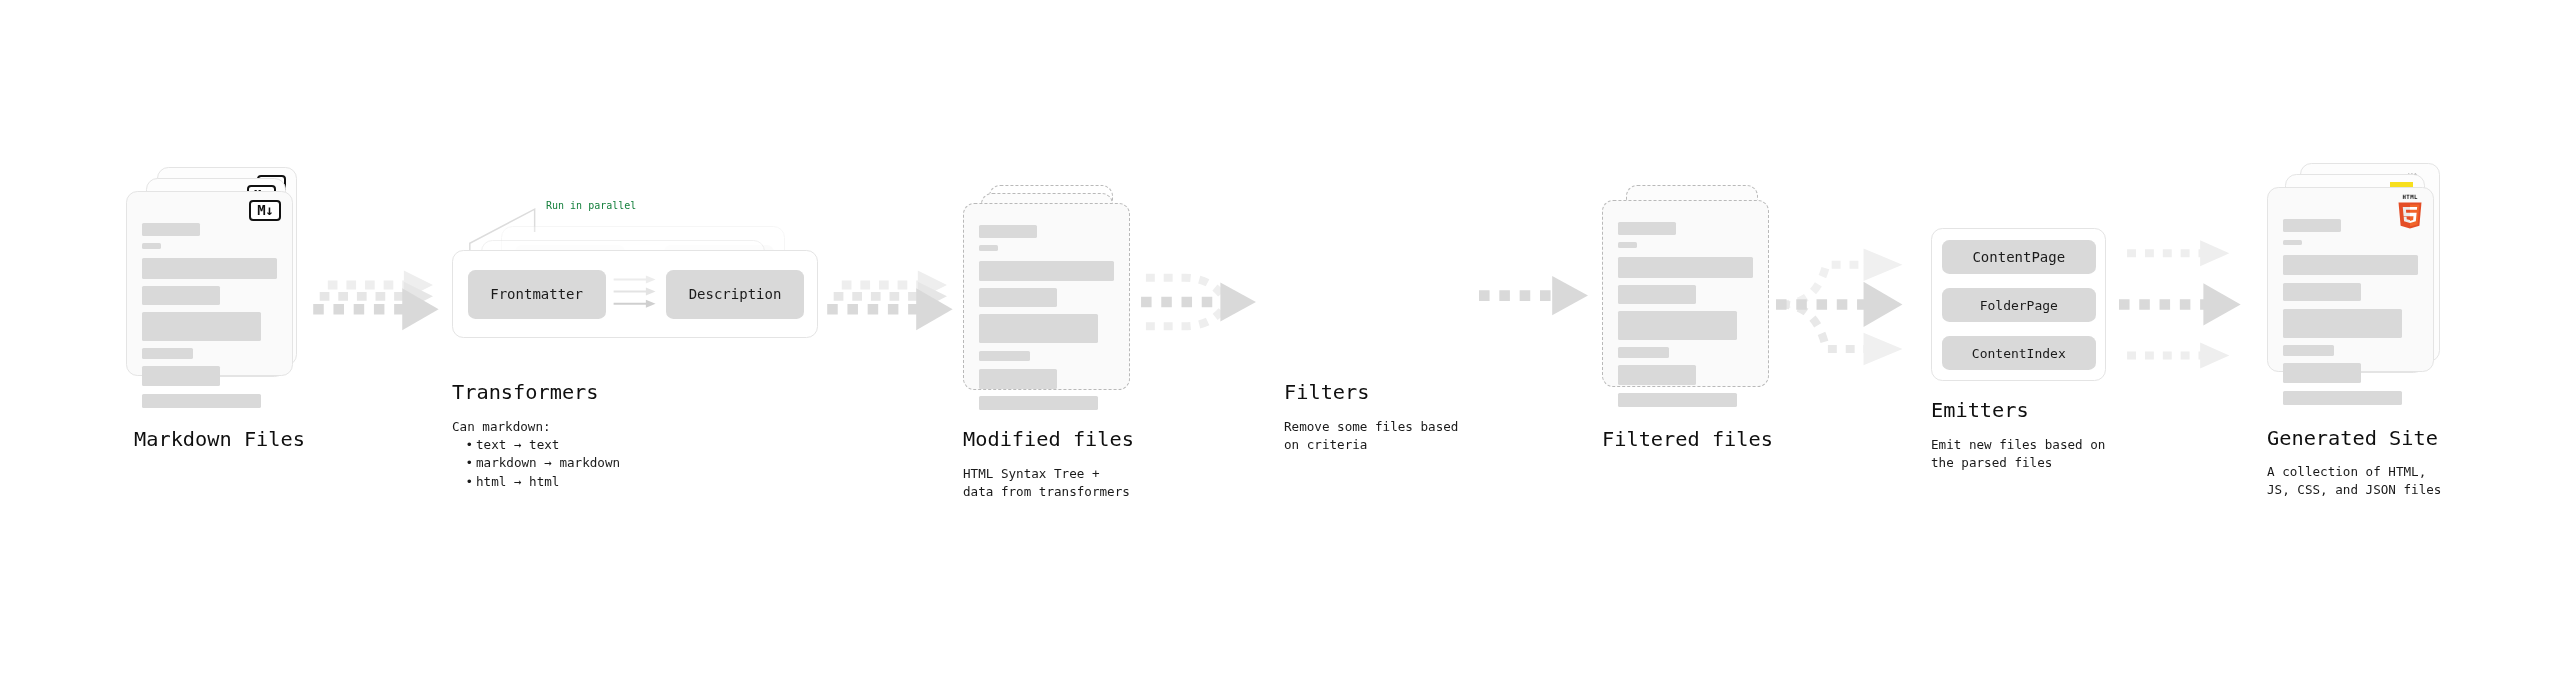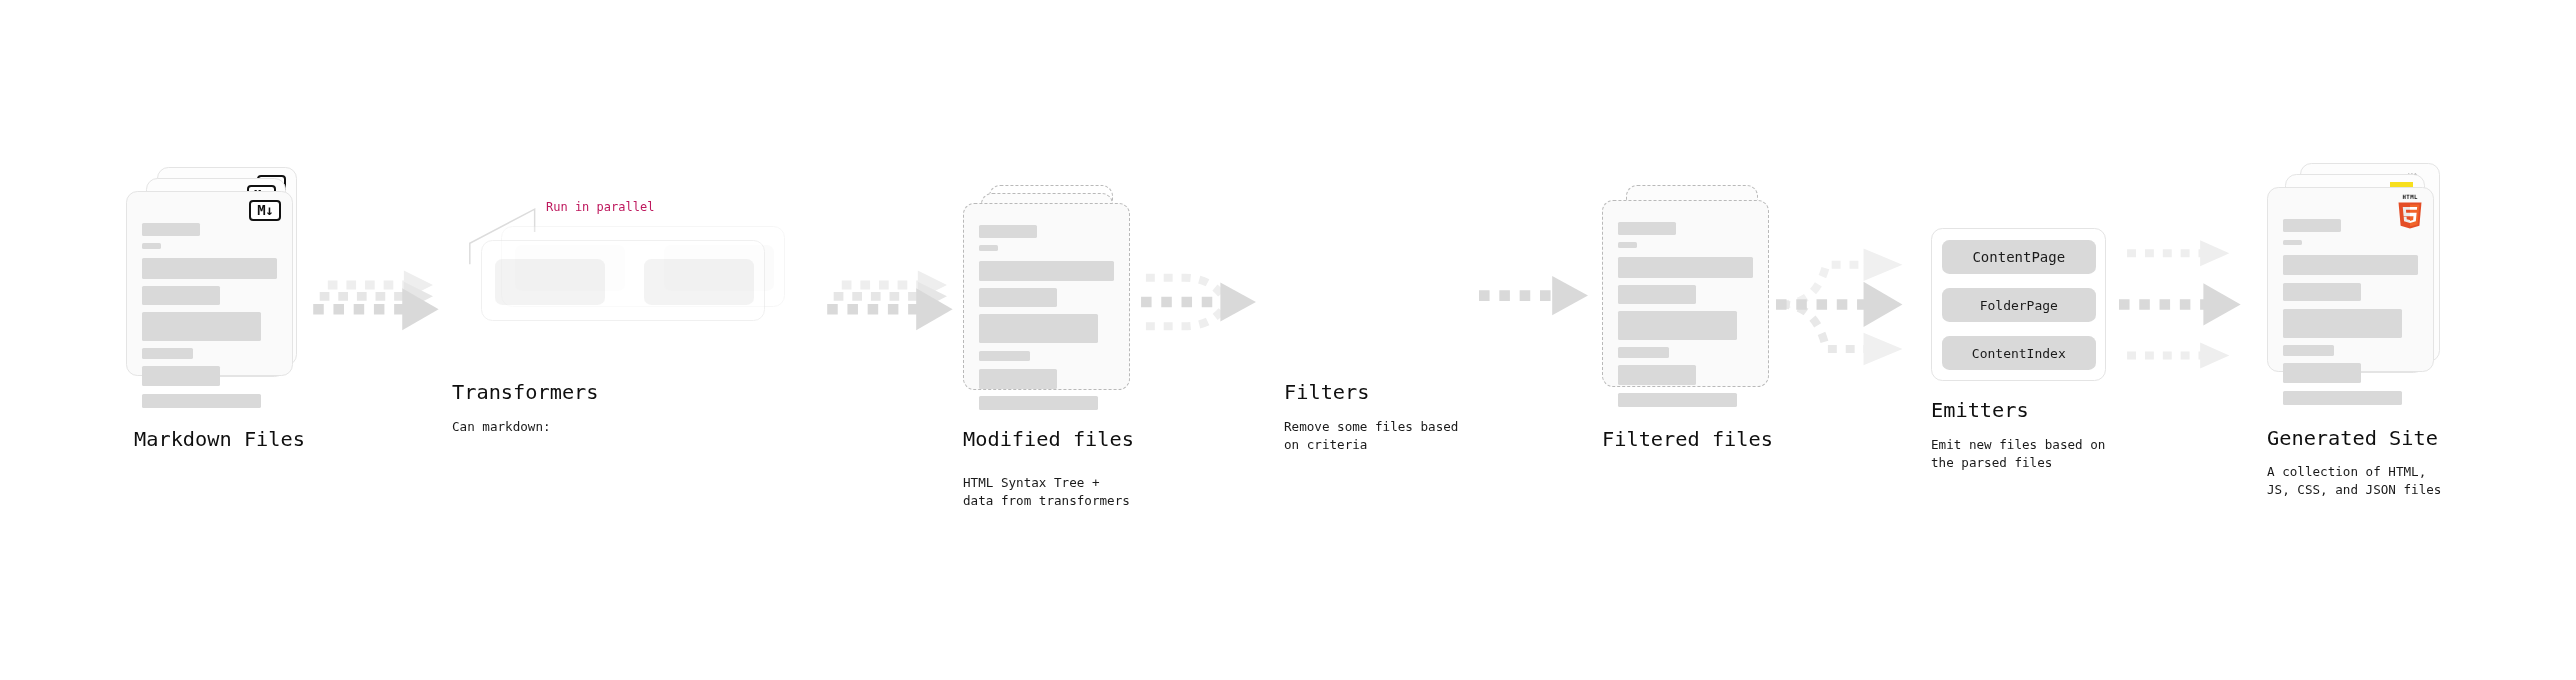--- a/index.html
+++ b/index.html
@@ -132,22 +132,22 @@
   }
   .caption-sub {
     position: absolute;
     font-size: 12.6px;
     line-height: 1.45;
     color: #1a1a1a;
     white-space: pre-line;
   }
   .annot {
     position: absolute;
-    font-size: 12px;
-    color: #be185d;
+    font-size: 10px;
+    color: #15803d;
     white-space: nowrap;
   }
   .bullets {
     position: absolute;
     font-size: 12.6px;
     line-height: 1.45;
     color: #1a1a1a;
   }
   .bullets ul {
     margin: 0;
@@ -213,23 +213,48 @@
   <div class="annot" style="left:546px; top:200px;">Run in parallel</div>
 
   <div class="group faded-2" style="left:501px; top:226px; width:284px; height:81px;">
     <div class="pill ghost-2" style="left:13px; top:18px; width:110px; height:46px;"></div>
     <div class="pill ghost-2" style="left:162px; top:18px; width:110px; height:46px;"></div>
   </div>
   <div class="group faded-1" style="left:481px; top:240px; width:284px; height:81px;">
     <div class="pill ghost-1" style="left:13px; top:18px; width:110px; height:46px;"></div>
     <div class="pill ghost-1" style="left:162px; top:18px; width:110px; height:46px;"></div>
   </div>
+  <div class="group" style="left:452px; top:250px; width:366px; height:88px;">
+    <div class="pill" style="left:14.6px; top:18.7px; width:138px; height:49px;">Frontmatter</div>
+    <svg style="position:absolute; left:159px; top:16.3px;" width="50" height="54" viewBox="0 0 62 66">
+      <g fill="none" stroke="#ececec" stroke-width="2.5">
+        <line x1="2" y1="15" x2="44" y2="15"></line>
+      </g>
+      <polygon points="42,10 54,15 42,20" fill="#ececec"></polygon>
+      <g fill="none" stroke="#e3e3e3" stroke-width="2.5">
+        <line x1="2" y1="30" x2="44" y2="30"></line>
+      </g>
+      <polygon points="42,25 54,30 42,35" fill="#e3e3e3"></polygon>
+      <g fill="none" stroke="#cfcfcf" stroke-width="2.5">
+        <line x1="2" y1="45" x2="44" y2="45"></line>
+      </g>
+      <polygon points="42,40 54,45 42,50" fill="#cfcfcf"></polygon>
+    </svg>
+    <div class="pill" style="left:213px; top:18.7px; width:138px; height:49px;">Description</div>
+  </div>
 
   <div class="caption-title" style="left:452px; top:380px;">Transformers</div>
   <div class="caption-sub" style="left:452px; top:418px;">Can markdown:</div>
+  <div class="bullets" style="left:463px; top:436px;">
+    <ul>
+      <li>text → text</li>
+      <li>markdown → markdown</li>
+      <li>html → html</li>
+    </ul>
+  </div>
 
   <svg class="node" style="left:827px; top:264px;" width="142" height="89" viewBox="0 0 175 110">
     <g stroke="#eeeeee" stroke-width="11" stroke-dasharray="12 11" fill="none">
       <line x1="18" y1="26" x2="120" y2="26"></line>
     </g>
     <polygon points="112,8 148,26 112,44" fill="#eeeeee"></polygon>
     <g stroke="#e6e6e6" stroke-width="11" stroke-dasharray="12 11" fill="none">
       <line x1="8" y1="40" x2="120" y2="40"></line>
     </g>
     <polygon points="112,22 148,40 112,58" fill="#e6e6e6"></polygon>
@@ -249,21 +274,21 @@
         <div class="sk" style="width:100%; height:20.3px;"></div>
         <div class="sk" style="width:58%; height:18.7px;"></div>
         <div class="sk" style="width:88%; height:29px;"></div>
         <div class="sk" style="width:38%; height:10.6px;"></div>
         <div class="sk" style="width:58%; height:20.3px;"></div>
         <div class="sk" style="width:88%; height:14px;"></div>
       </div>
     </div>
   </div>
   <div class="caption-title" style="left:963px; top:427px;">Modified files</div>
-  <div class="caption-sub" style="left:963px; top:465px;margin-top:9px;">HTML Syntax Tree +
+  <div class="caption-sub" style="left:963px; top:465px;">HTML Syntax Tree +
 data from transformers</div>
 
   <svg class="node" style="left:1136px; top:268px;" width="142" height="89" viewBox="0 0 175 110">
     <g fill="none" stroke="#eeeeee" stroke-width="10" stroke-dasharray="11 11">
       <path d="M 12 12 L 60 12 Q 95 12 112 42"></path>
       <path d="M 12 72 L 60 72 Q 95 72 112 44"></path>
     </g>
     <g stroke="#d9d9d9" stroke-width="13" stroke-dasharray="13 12" fill="none">
       <line x1="6" y1="42" x2="112" y2="42"></line>
     </g>

